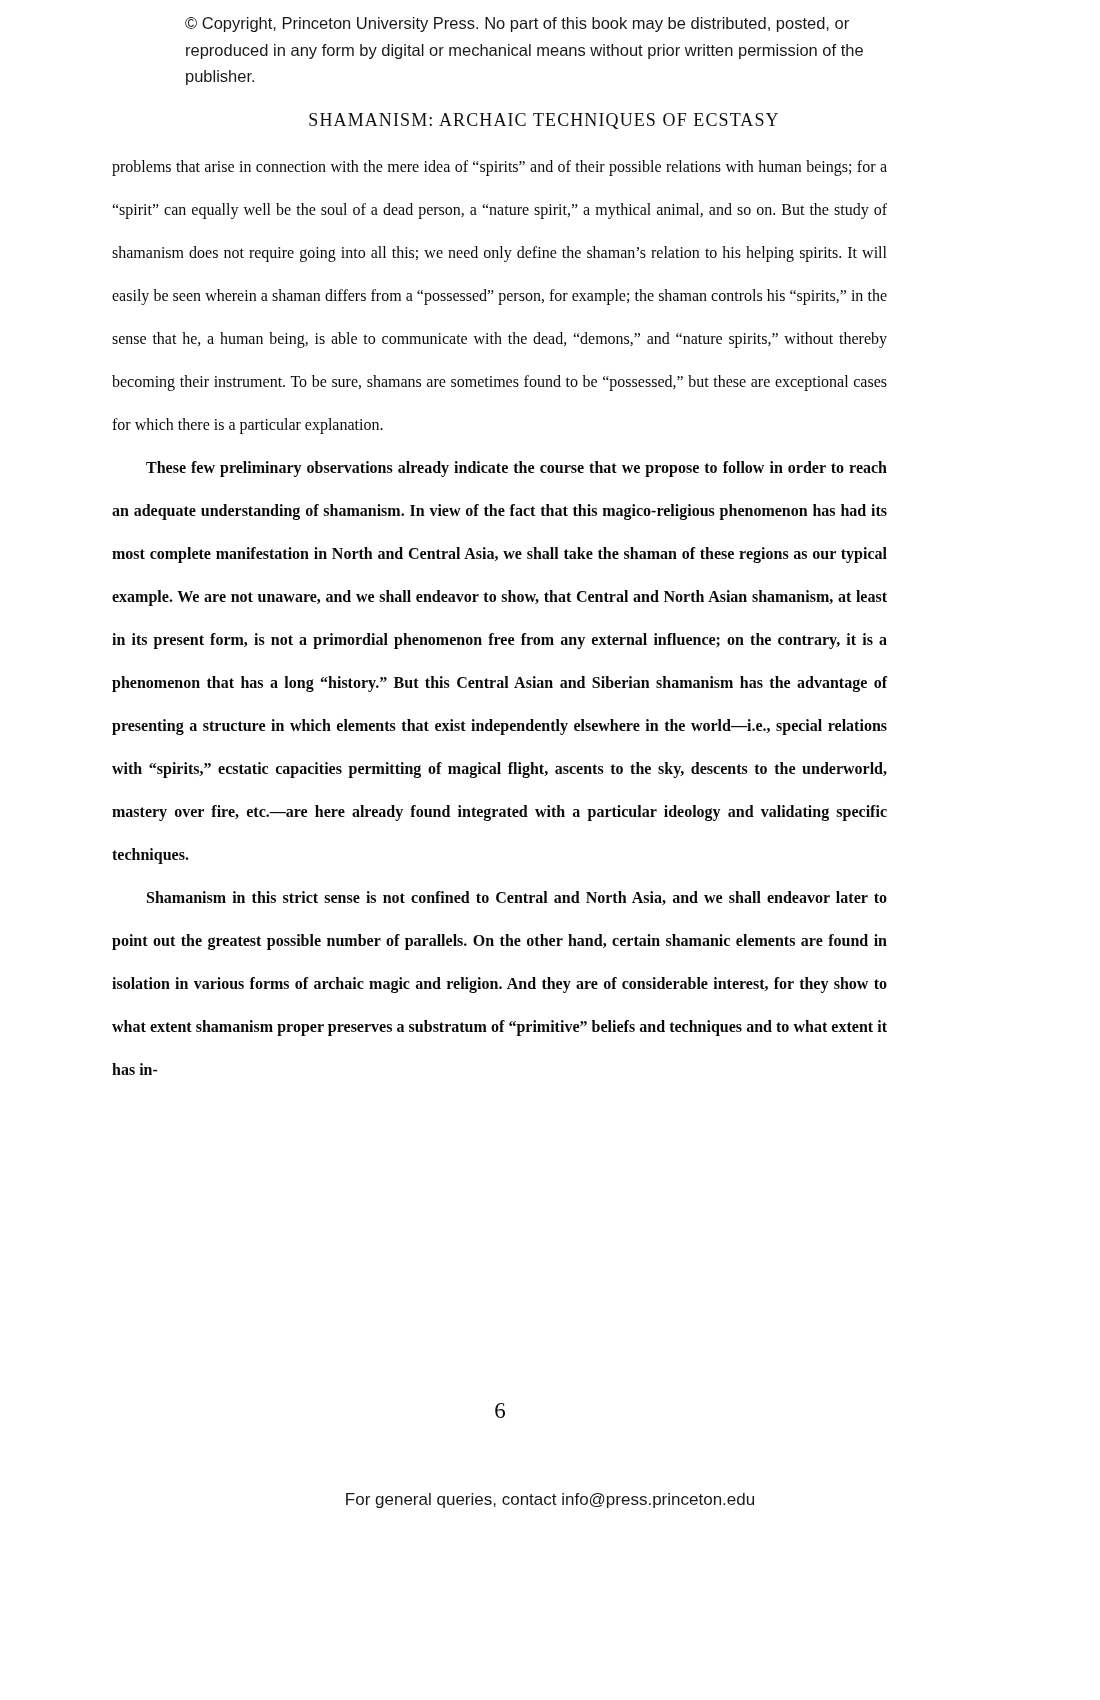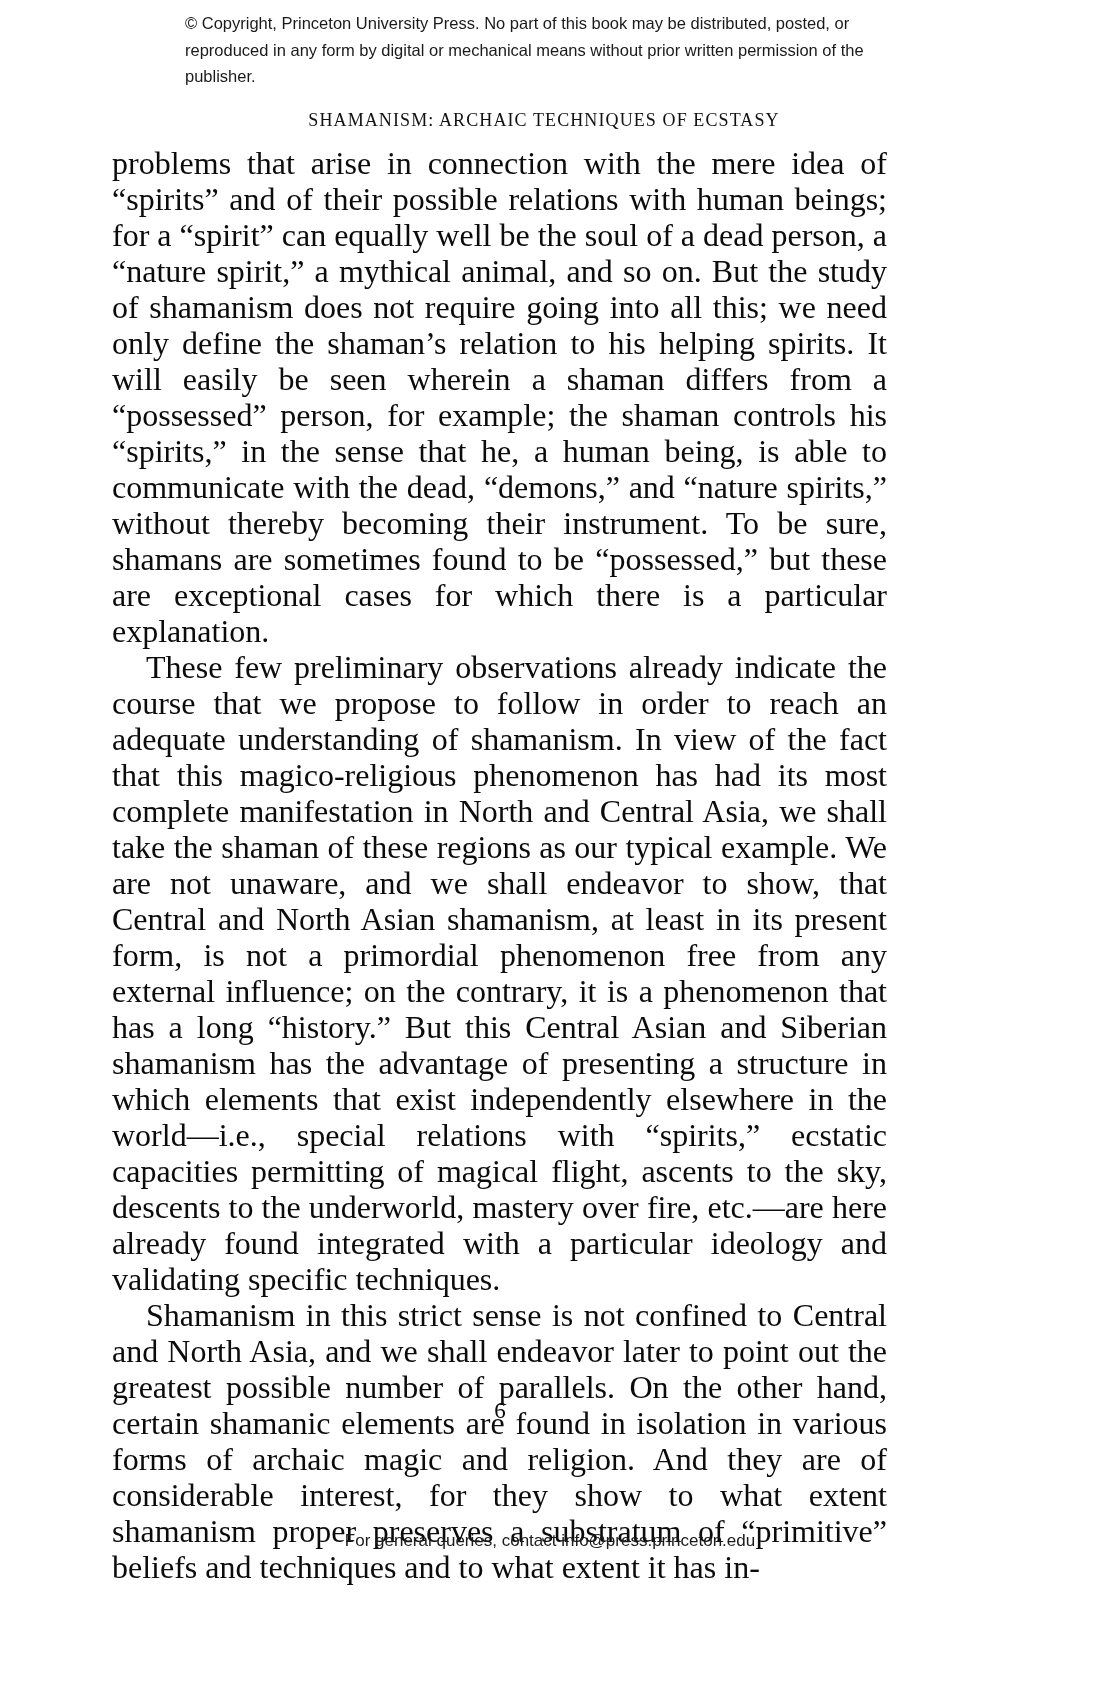--- a/index.html
+++ b/index.html
@@ -37,51 +37,51 @@
     font-size: 18px;
     letter-spacing: 1.1px;
     color: #111111;
   }
   .body-text {
     position: absolute;
     left: 112px;
     top: 145px;
     width: 775px;
     font-family: "Liberation Serif", serif;
-    font-size: 32px;
-    line-height: 36px;
+    font-size: 16px;
+    line-height: 43px;
     text-align: justify;
     color: #0b0b0b;
   }
   .body-text p {
     margin: 0;
   }
   .body-text p.indent {
     text-indent: 34px;
+    font-weight: bold;
   }
   .folio {
     position: absolute;
     left: 110px;
     top: 1398px;
     width: 780px;
     text-align: center;
     font-family: "Liberation Serif", serif;
     font-size: 23px;
     color: #0b0b0b;
   }
   .footer-queries {
     position: absolute;
     left: 0;
     top: 1490px;
     width: 1100px;
     text-align: center;
     font-family: "Liberation Sans", sans-serif;
     font-size: 17px;
     color: #1a1a1a;
-    margin-top: 41px;
   }
 </style>
 </head>
 <body>
 
 <div class="page">
 
   <div class="copyright-notice">© Copyright, Princeton University Press. No part of this book may be distributed, posted, or reproduced in any form by digital or mechanical means without prior written permission of the publisher.</div>
 
   <div class="running-head">SHAMANISM: ARCHAIC TECHNIQUES OF ECSTASY</div>

